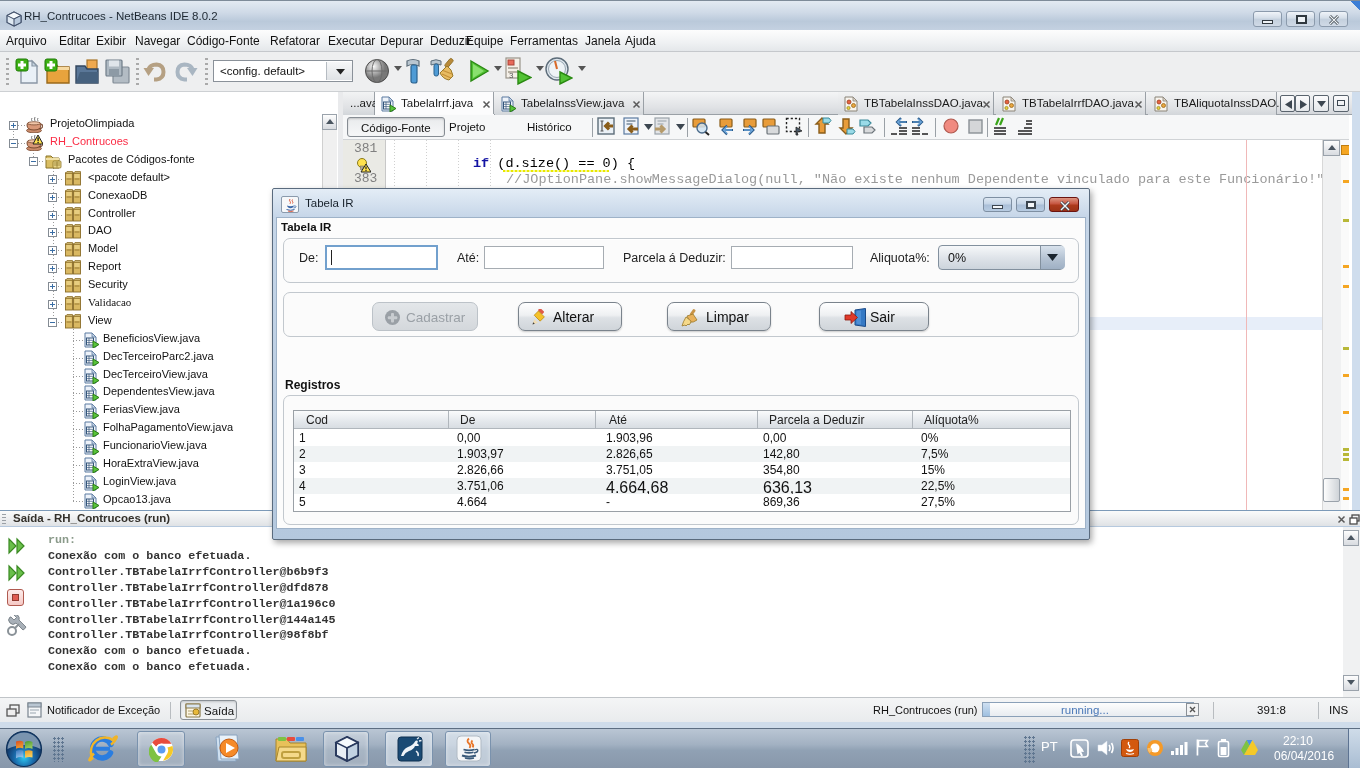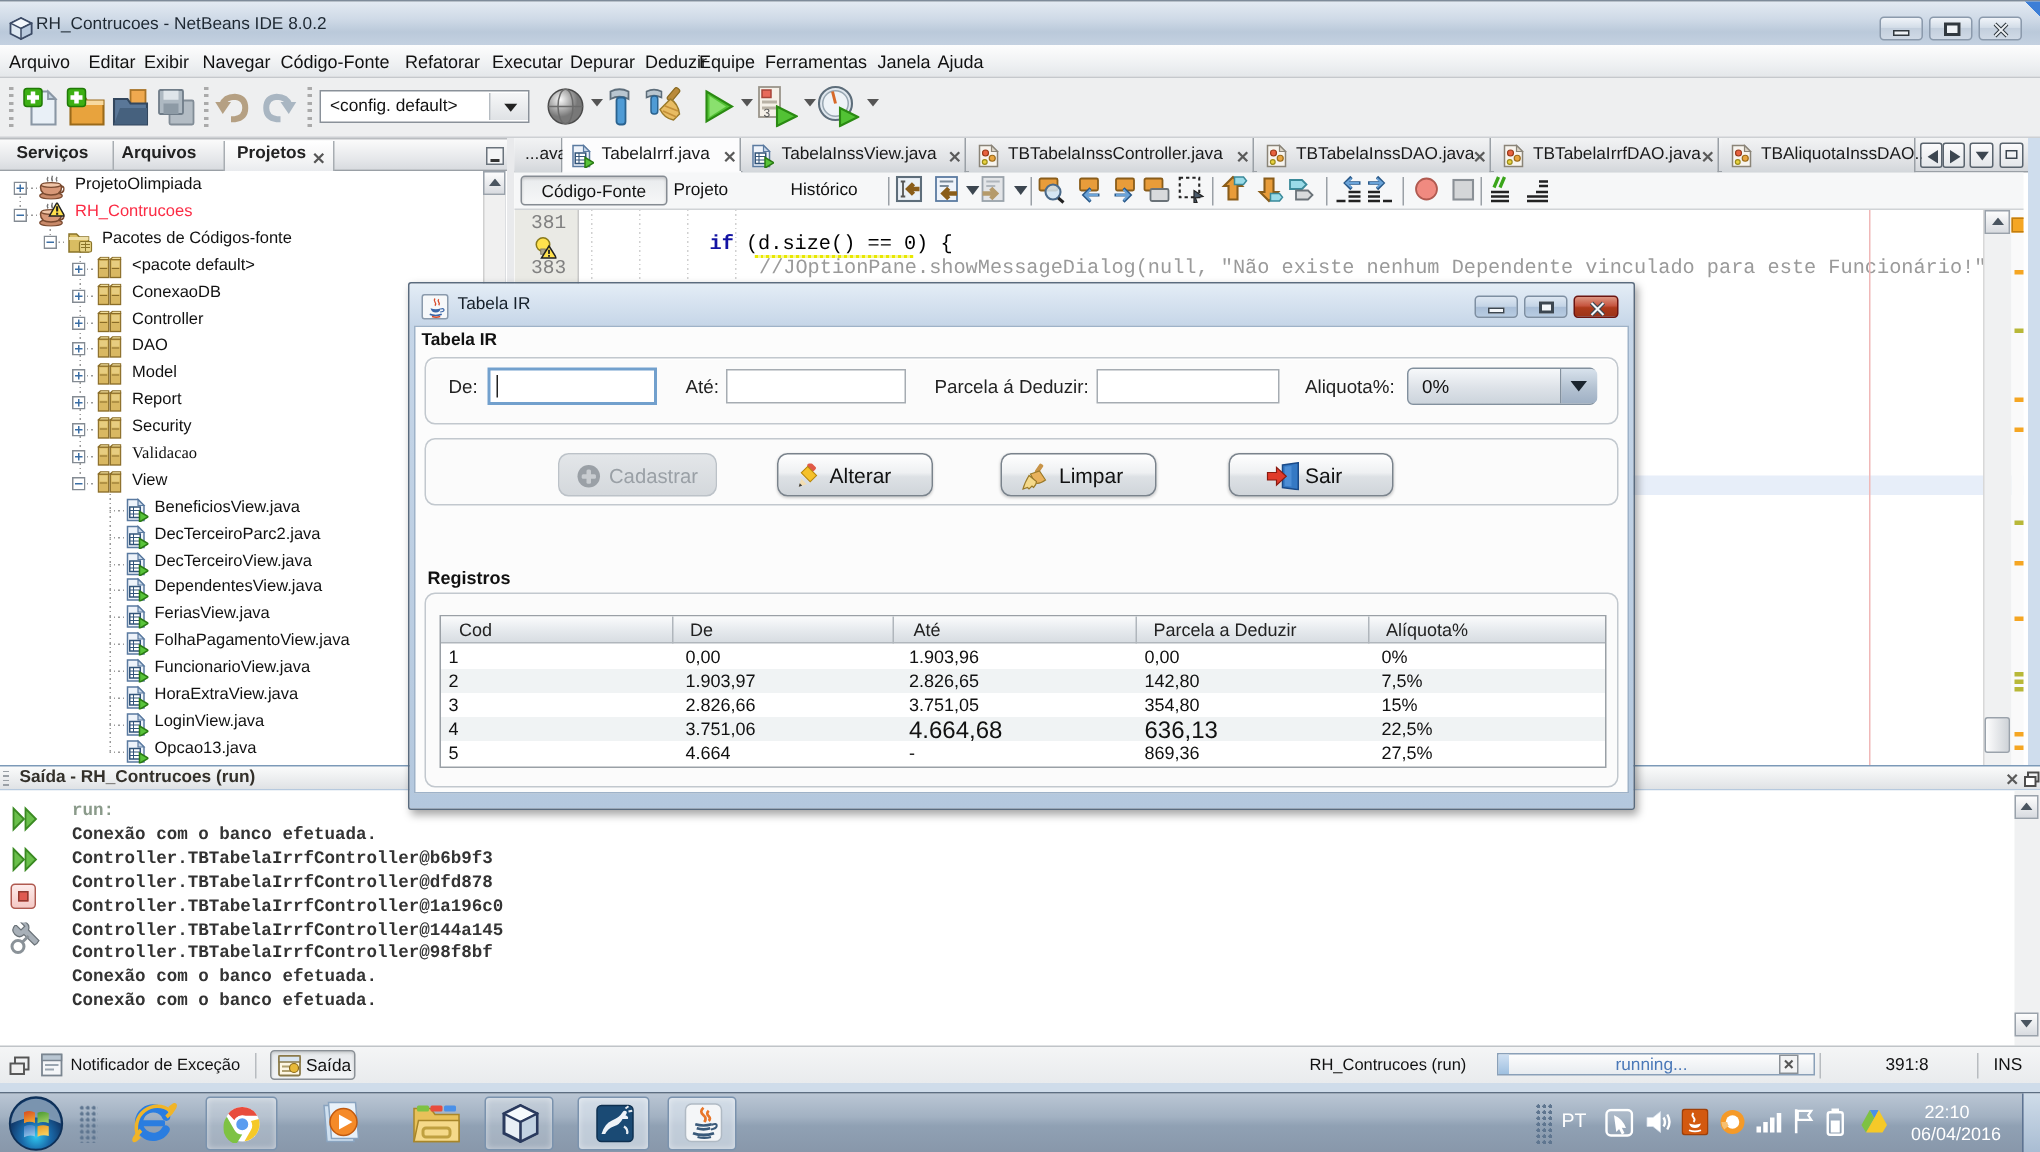--- a/index.html
+++ b/index.html
@@ -159,37 +159,20 @@
     <circle cx="12" cy="12" r="8.5" fill="#eef3f7" stroke="#98a7b2" stroke-width="1"></circle>
     <path d="M12 12 L10 4" stroke="#d86a2a" stroke-width="2"></path>
     <polygon points="15,15 27,21 15,27" fill="#52c234" stroke="#2a8a12" stroke-width="1.4"></polygon>
   </svg>
   <svg class="abs" style="left:578px;top:14px;" width="8" height="6" viewBox="0 0 8 6">
       <polygon points="0,0 8,0 4,5" fill="#555"></polygon>
     </svg>
 </div>
 
 <div class="abs" id="leftpanel" style="left:0;top:92px;width:343px;height:418px;background:#fff;">
-  <div class="abs" id="lp-tabs" style="left:0;top:0;width:343px;height:22px;background:linear-gradient(#fbfbfb,#e4e6e9 70%,#d8dbdf);border-top:1px solid #b9bcc0;border-bottom:1px solid #9aa0a6;font-weight:bold;font-size:11.5px;color:#222;">
-  <div class="abs" style="left:6px;top:1px;width:70px;height:20px;border-right:1px solid #a8adb2;">
-        <span class="abs" style="left:5px;top:2px;">Serviços</span>
-      </div>
-  <div class="abs" style="left:76px;top:1px;width:74px;height:20px;border-right:1px solid #a8adb2;">
-        <span class="abs" style="left:5px;top:2px;">Arquivos</span>
-      </div>
-  <div class="abs" style="left:150px;top:1px;width:73px;height:20px;background:linear-gradient(#ffffff,#f2f3f4 70%,#e9ebee);border-right:1px solid #a8adb2;">
-        <span class="abs" style="left:8px;top:2px;">Projetos</span>
-    <svg class="abs" style="left:58px;top:7px;" width="9" height="9" viewBox="0 0 9 9">
-          <path d="M1.5 1.5 L7.5 7.5 M7.5 1.5 L1.5 7.5" stroke="#555" stroke-width="1.5" fill="none"></path>
-        </svg>
-  </div>
-  <div class="abs" style="left:324px;top:5px;width:12px;height:12px;border:1px solid #6a737c;background:#f4f5f6;">
-        <div class="abs" style="left:2px;top:7px;width:6px;height:2px;background:#333;"></div>
-      </div>
-</div>
   <div class="abs" id="tree" style="left:0;top:22px;width:337px;height:396px;background:#fff;border-right:1px solid #aeb4ba;font-size:12px;color:#111;">
 <div class="abs" style="left:0;top:0;width:337px;height:396px;overflow:hidden;">
 <div class="abs" style="left:13px;top:17px;width:1px;height:7px;background:repeating-linear-gradient(#9a9a9a 0 1px,transparent 1px 3px);"></div>
 <div class="abs" style="left:33px;top:36px;width:1px;height:11px;background:repeating-linear-gradient(#9a9a9a 0 1px,transparent 1px 3px);"></div>
 <div class="abs" style="left:53px;top:54px;width:1px;height:154px;background:repeating-linear-gradient(#9a9a9a 0 1px,transparent 1px 3px);"></div>
 <div class="abs" style="left:73px;top:215px;width:1px;height:172px;background:repeating-linear-gradient(#9a9a9a 0 1px,transparent 1px 3px);"></div>
 <div class="abs" style="left:18px;top:11px;width:7px;height:1px;background:repeating-linear-gradient(90deg,#9a9a9a 0 1px,transparent 1px 3px);"></div>
 <svg class="abs" style="left:9px;top:7px;" width="9" height="9" viewBox="0 0 9 9">
           <rect x="0.5" y="0.5" width="8" height="8" fill="#fff" stroke="#848b93" stroke-width="1"></rect>
           <rect x="2" y="4" width="5" height="1" fill="#3a6ea5"></rect>
@@ -496,33 +479,20 @@
 <div class="abs" style="left:152px;top:0px;width:149px;height:23px;background:linear-gradient(#f2f3f4,#dfe1e4 70%,#d2d6da);border-right:1px solid #9aa0a6;">
 <svg class="abs" style="left:6px;top:4px;" width="15" height="16" viewBox="0 0 15 16">
 <path d="M1 1 L8 1 L12 5 L12 15 L1 15 Z" fill="#eef3fa" stroke="#5a7aa0" stroke-width="1"></path>
 <path d="M8 1 L8 5 L12 5 Z" fill="#c9d8ea" stroke="#5a7aa0" stroke-width="0.8"></path>
 <rect x="2.5" y="6" width="7" height="7" fill="#fff" stroke="#33557a" stroke-width="1"></rect>
 <path d="M2.5 8.3 h7 M2.5 10.6 h7 M5 6 v7" stroke="#33557a" stroke-width="0.7"></path>
 <polygon points="9,9 15,12.5 9,16" fill="#58c43a" stroke="#2a7a14" stroke-width="1"></polygon>
         </svg>
 <span class="abs" style="left:26px;top:5px;font-size:11.5px;color:#1a1a1a;white-space:nowrap;">TabelaInssView.java</span>
 <svg class="abs" style="left:137px;top:8px;" width="9" height="9" viewBox="0 0 9 9">
-          <path d="M1.5 1.5 L7.5 7.5 M7.5 1.5 L1.5 7.5" stroke="#5a5a5a" stroke-width="1.5" fill="none"></path>
-        </svg>
-</div>
-<div class="abs" style="left:303px;top:0px;width:190px;height:23px;background:linear-gradient(#f2f3f4,#dfe1e4 70%,#d2d6da);border-right:1px solid #9aa0a6;">
-<svg class="abs" style="left:6px;top:4px;" width="15" height="16" viewBox="0 0 15 16">
-<path d="M1 1 L9 1 L13 5 L13 15 L1 15 Z" fill="#f7f4ee" stroke="#8a8478" stroke-width="1"></path>
-<path d="M9 1 L9 5 L13 5 Z" fill="#ddd6c8" stroke="#8a8478" stroke-width="0.8"></path>
-<circle cx="5" cy="6" r="2" fill="#e8623f" stroke="#9a3a1a" stroke-width="0.8"></circle>
-<circle cx="9.5" cy="9.5" r="2" fill="#e8a53f" stroke="#9a6a1a" stroke-width="0.8"></circle>
-<circle cx="4.5" cy="12" r="1.6" fill="#e8d23f" stroke="#9a8a1a" stroke-width="0.8"></circle>
-        </svg>
-<span class="abs" style="left:26px;top:5px;font-size:11.5px;color:#1a1a1a;white-space:nowrap;">TBTabelaInssController.java</span>
-<svg class="abs" style="left:178px;top:8px;" width="9" height="9" viewBox="0 0 9 9">
           <path d="M1.5 1.5 L7.5 7.5 M7.5 1.5 L1.5 7.5" stroke="#5a5a5a" stroke-width="1.5" fill="none"></path>
         </svg>
 </div>
 <div class="abs" style="left:495px;top:0px;width:156px;height:23px;background:linear-gradient(#f2f3f4,#dfe1e4 70%,#d2d6da);border-right:1px solid #9aa0a6;">
 <svg class="abs" style="left:6px;top:4px;" width="15" height="16" viewBox="0 0 15 16">
 <path d="M1 1 L9 1 L13 5 L13 15 L1 15 Z" fill="#f7f4ee" stroke="#8a8478" stroke-width="1"></path>
 <path d="M9 1 L9 5 L13 5 Z" fill="#ddd6c8" stroke="#8a8478" stroke-width="0.8"></path>
 <circle cx="5" cy="6" r="2" fill="#e8623f" stroke="#9a3a1a" stroke-width="0.8"></circle>
 <circle cx="9.5" cy="9.5" r="2" fill="#e8a53f" stroke="#9a6a1a" stroke-width="0.8"></circle>
 <circle cx="4.5" cy="12" r="1.6" fill="#e8d23f" stroke="#9a8a1a" stroke-width="0.8"></circle>
@@ -776,21 +746,21 @@
 <div class="abs" style="left:180px;top:2px;width:57px;height:20px;border:1px solid #8a9096;border-radius:3px;background:linear-gradient(#e6e9ec,#f2f4f6);box-shadow:inset 0 1px 2px rgba(0,0,0,0.15);">
 <svg class="abs" style="left:4px;top:2px;" width="16" height="15" viewBox="0 0 16 15">
         <rect x="1" y="1" width="14" height="13" rx="1" fill="#fdf6e3" stroke="#8a7a4a" stroke-width="1.2"></rect>
         <rect x="1" y="1" width="14" height="4" fill="#d8e4f0" stroke="#8a7a4a" stroke-width="1"></rect>
         <path d="M3 8 h7 M3 11 h9" stroke="#b0a070" stroke-width="1.2"></path>
         <circle cx="11" cy="9" r="3" fill="#e8b93a" stroke="#8a6a1a" stroke-width="0.8"></circle>
       </svg>
 <span class="abs" style="left:23px;top:4px;font-size:11.5px;">Saída</span>
     </div>
 <span class="abs" style="left:873px;top:6px;font-size:11px;">RH_Contrucoes (run)</span>
-<div class="abs" style="left:982px;top:4px;width:212px;height:15px;border:1px solid #8aa0b8;background:linear-gradient(#fdfdfd,#e8ecf0);margin-left:16px;">
+<div class="abs" style="left:982px;top:4px;width:212px;height:15px;border:1px solid #8aa0b8;background:linear-gradient(#fdfdfd,#e8ecf0);">
       <div class="abs" style="left:0;top:0;width:7px;height:13px;background:linear-gradient(#cfe0f2,#9fc0e0);"></div>
       <span class="abs" style="left:78px;top:1px;font-size:11.5px;color:#4a78b8;">running...</span>
     </div>
 <div class="abs" style="left:1186px;top:5px;width:13px;height:13px;border:1px solid #8a9096;background:#f2f3f4;">
       <svg class="abs" style="left:2px;top:2px;" width="7" height="7" viewBox="0 0 7 7">
         <path d="M1 1 L6 6 M6 1 L1 6" stroke="#555" stroke-width="1.4"></path>
       </svg>
     </div>
 <div class="abs" style="left:1213px;top:4px;width:1px;height:17px;background:#b8bcc0;"></div>
 <span class="abs" style="left:1257px;top:6px;font-size:11.5px;">391:8</span>

